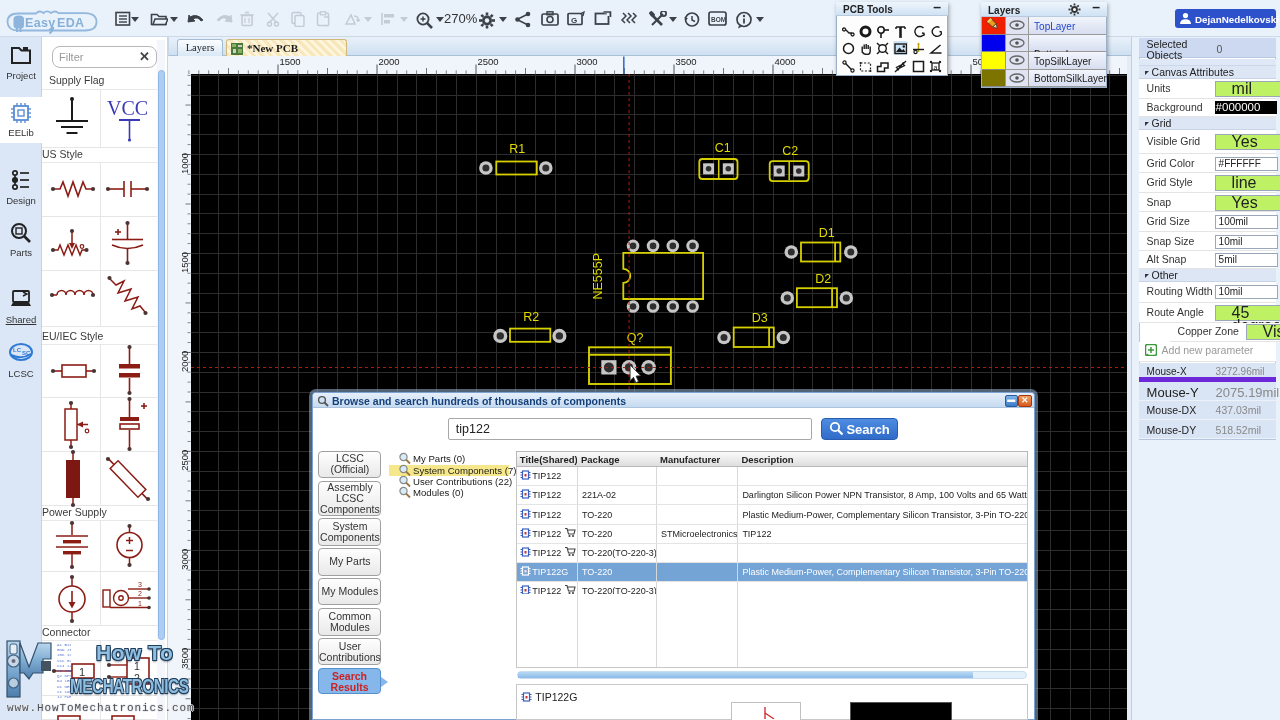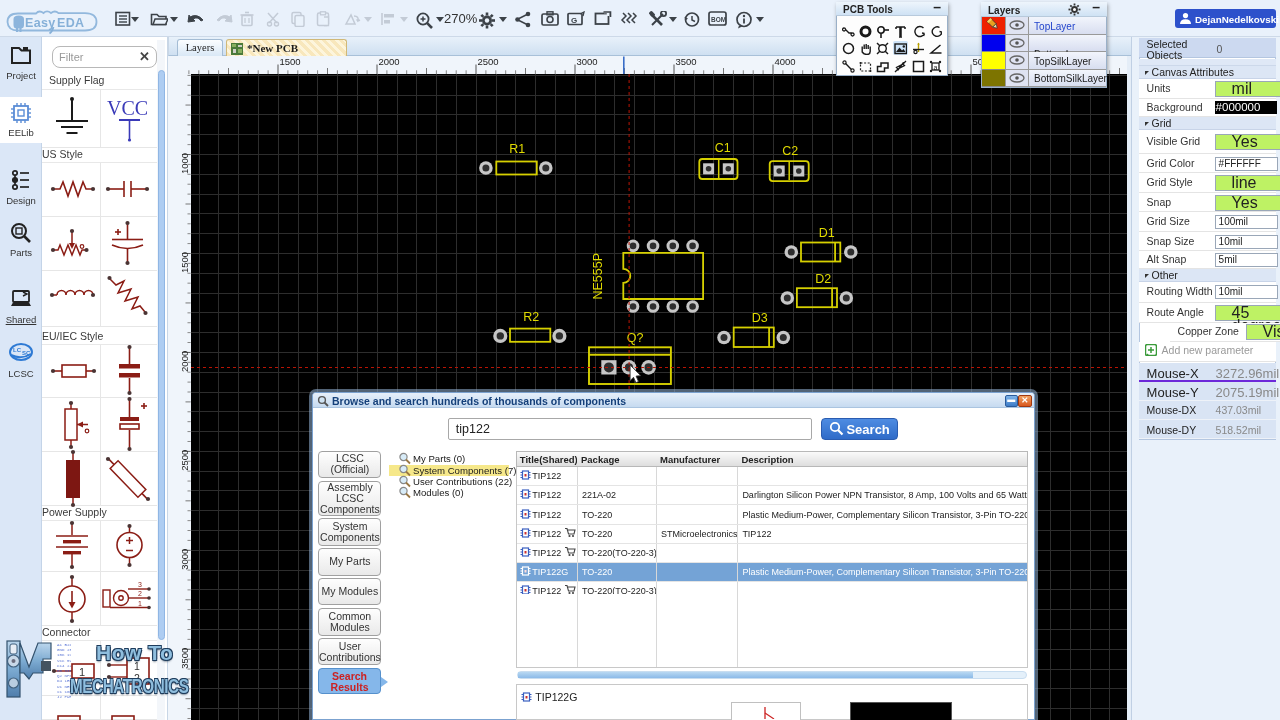--- a/index.html
+++ b/index.html
@@ -944,21 +944,21 @@
     <div class="ab" style="left:1138.6px;top:322.7px;width:137.4px;height:19.5px;background:#fff;border-bottom:1px solid #e4e4e4;margin-left:31px;">
       <span class="attr-label" style="top:2.75px;">Copper Zone</span>
       <span class="attr-select" style="top:1.75px;">Visible<span style="position:absolute;right:3px;top:4px;width:0;height:0;border-left:3.5px solid transparent;border-right:3.5px solid transparent;border-top:4.5px solid #222;"></span></span>
     </div>
     <div class="ab" style="left:1138.6px;top:342.2px;width:137.4px;height:20px;background:#fff;border-bottom:1px solid #e4e4e4;font-size:10.5px;color:#999;padding:2px 0 0 6px;"><span style="float:left;margin-right:5px;"><svg width="12" height="12" viewBox="0 0 12 12" style="">
           <rect x="0.5" y="0.5" width="11" height="11" rx="2" fill="none" stroke="#3a9a3a" stroke-width="1.5"></rect>
           <line x1="6" y1="3" x2="6" y2="9" stroke="#3a9a3a" stroke-width="1.5"></line>
           <line x1="3" y1="6" x2="9" y2="6" stroke="#3a9a3a" stroke-width="1.5"></line>
           <path d="M2 10 L5 13" stroke="#3a9a3a" stroke-width="1.2"></path>
         </svg></span> Add new parameter</div>
-    <div class="ab" style="left:1138.6px;top:362.5px;width:137.4px;height:19.2px;background:#d9e4f4;border-bottom:2px solid #6d28d9;font-size:13px;color:#222;padding:3.5px 0 0 8px;">Mouse-X<span style="position:absolute;left:77px;color:#888;">3272.96mil</span></div>
+    <div class="ab" style="left:1138.6px;top:362.5px;width:137.4px;height:19.2px;background:#d9e4f4;border-bottom:5px solid #6d28d9;font-size:10px;color:#222;padding:3.5px 0 0 8px;">Mouse-X<span style="position:absolute;left:77px;color:#888;">3272.96mil</span></div>
     <div class="ab" style="left:1138.6px;top:381.7px;width:137.4px;height:19.2px;background:#d9e4f4;border-bottom:1px solid #eef2f8;font-size:13px;color:#222;padding:3.5px 0 0 8px;">Mouse-Y<span style="position:absolute;left:77px;color:#888;">2075.19mil</span></div>
     <div class="ab" style="left:1138.6px;top:400.9px;width:137.4px;height:19.2px;background:#d9e4f4;border-bottom:1px solid #eef2f8;font-size:10.5px;color:#222;padding:3.5px 0 0 8px;">Mouse-DX<span style="position:absolute;left:77px;color:#888;">437.03mil</span></div>
     <div class="ab" style="left:1138.6px;top:420.09999999999997px;width:137.4px;height:19.2px;background:#d9e4f4;border-bottom:1px solid #eef2f8;font-size:10.5px;color:#222;padding:3.5px 0 0 8px;">Mouse-DY<span style="position:absolute;left:77px;color:#888;">518.52mil</span></div>
 <div class="ab" style="left:312px;top:391.5px;width:723px;height:328.5px;background:#fff;border:1px solid #7ba2d0;border-radius:4px 4px 0 0;box-shadow:0 0 0 3px rgba(150,180,215,0.55),2px 3px 8px rgba(0,0,0,0.3);"></div>
     <div class="ab" style="left:313px;top:392.5px;width:721px;height:15.5px;background:linear-gradient(#e6effa,#c6daf0);border-bottom:1px solid #aac4e0;border-radius:3px 3px 0 0;font-size:10.5px;font-weight:bold;color:#15407a;padding:2px 0 0 4px;"><span style="float:left;margin:0px 3px 0 0;"><svg width="12" height="12" viewBox="0 0 12 12" style="">
           <circle cx="5" cy="5" r="3.4" fill="#cfe2f2" stroke="#555" stroke-width="1.4"></circle>
           <line x1="7.5" y1="7.5" x2="11" y2="11" stroke="#555" stroke-width="1.8"></line>
         </svg></span>Browse and search hundreds of thousands of components<span style="position:absolute;right:16px;top:2.5px;width:11.5px;height:10px;background:linear-gradient(#7fb3e8,#3d7cc8);border:1px solid #2a5a9a;border-radius:2px;color:#fff;font-size:8px;line-height:8px;text-align:center;">▬</span><span style="position:absolute;right:2.5px;top:2.5px;width:11.5px;height:10px;background:linear-gradient(#f0a060,#d85820);border:1px solid #a03810;border-radius:2px;color:#fff;font-size:8.5px;line-height:9.5px;text-align:center;font-weight:bold;">✕</span></div>
     <div class="ab" style="left:447.8px;top:417.6px;width:364.5px;height:22.9px;border:1px solid #a8a8a8;border-radius:2px;background:#fff;font-size:13px;color:#222;line-height:21px;padding-left:7px;font-size:12.5px;">tip122</div>
     <div class="ab" style="left:820.9px;top:417.6px;width:77.5px;height:22.9px;background:linear-gradient(#4e8ce2,#2f6bc8);border:1px solid #2a5cb0;border-radius:4px;color:#fff;font-size:13px;font-weight:bold;text-align:center;line-height:21px;"><span style="position:relative;top:2px;margin-right:2px;"><svg width="15" height="15" viewBox="0 0 15 15" style="">
@@ -1179,12 +1179,13 @@
         <text x="1" y="24.8" font-size="4.2" fill="#3355cc" font-family="Liberation Mono">C14 22p</text>
         <text x="1" y="30.0" font-size="4.2" fill="#3355cc" font-family="Liberation Mono">R5 330R</text>
         <text x="1" y="35.2" font-size="4.2" fill="#3355cc" font-family="Liberation Mono">Q2 NPN</text>
         <text x="1" y="40.4" font-size="4.2" fill="#3355cc" font-family="Liberation Mono">D4 LED</text>
         <text x="1" y="45.6" font-size="4.2" fill="#3355cc" font-family="Liberation Mono">U1 NE55</text>
         <text x="1" y="50.800000000000004" font-size="4.2" fill="#3355cc" font-family="Liberation Mono">X1 16MH</text>
         <text x="1" y="56.0" font-size="4.2" fill="#3355cc" font-family="Liberation Mono">J2 PWR</text>
       </svg></div>
     <div class="ab" style="left:96px;top:641px;width:110px;height:26px;font-size:21px;letter-spacing:0.5px;font-weight:bold;color:#8fbede;text-shadow:-1px -1px 0 #1e3c5c,1px -1px 0 #1e3c5c,-1px 1px 0 #1e3c5c,1px 1px 0 #1e3c5c,0 2px 2px rgba(20,40,60,0.5);">How To</div>
     <div class="ab" style="left:70px;top:675px;width:160px;height:26px;font-size:20px;letter-spacing:-0.5px;transform:scaleX(0.76);transform-origin:0 0;font-weight:bold;color:#8fbede;text-shadow:-1px -1px 0 #1e3c5c,1px -1px 0 #1e3c5c,-1px 1px 0 #1e3c5c,1px 1px 0 #1e3c5c,0 2px 2px rgba(20,40,60,0.5);">MECHATRONICS</div>
+    <div class="ab" style="left:7px;top:702px;width:250px;height:16px;font-family:&quot;Liberation Mono&quot;,monospace;font-size:11px;letter-spacing:0.9px;color:#4a4f54;text-shadow:-1px 0 0 rgba(230,232,235,0.85),1px 0 0 rgba(230,232,235,0.85),0 -1px 0 rgba(230,232,235,0.85),0 1px 0 rgba(230,232,235,0.85);">www.HowToMechatronics.com</div>
 </div>
 </body></html>

